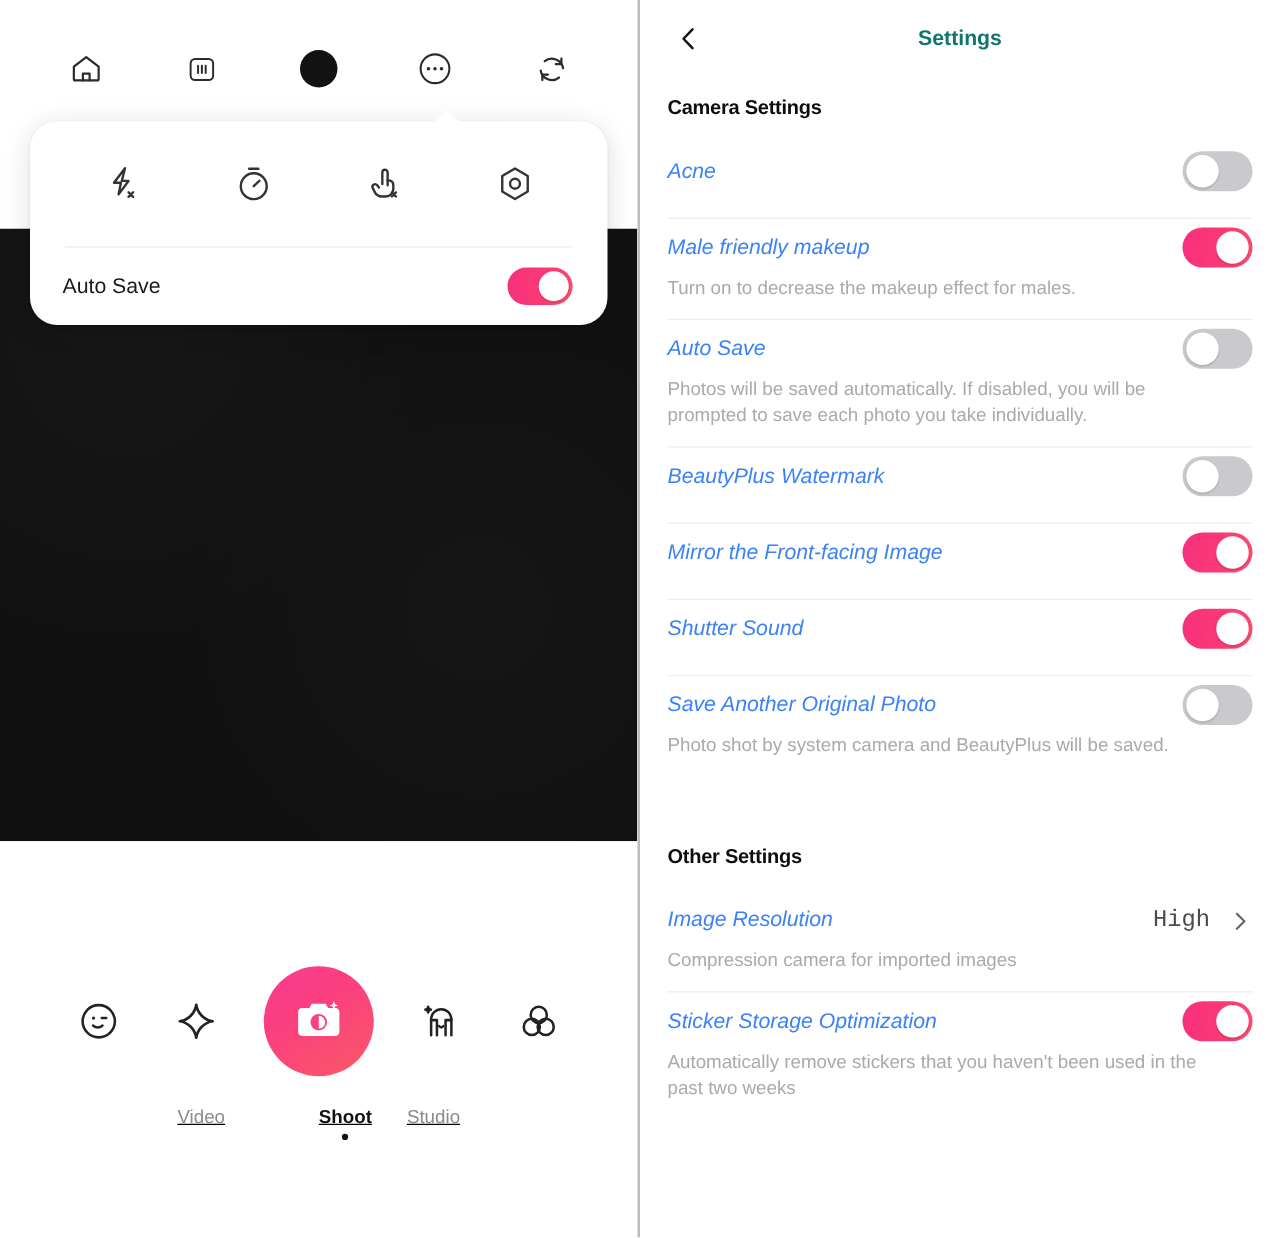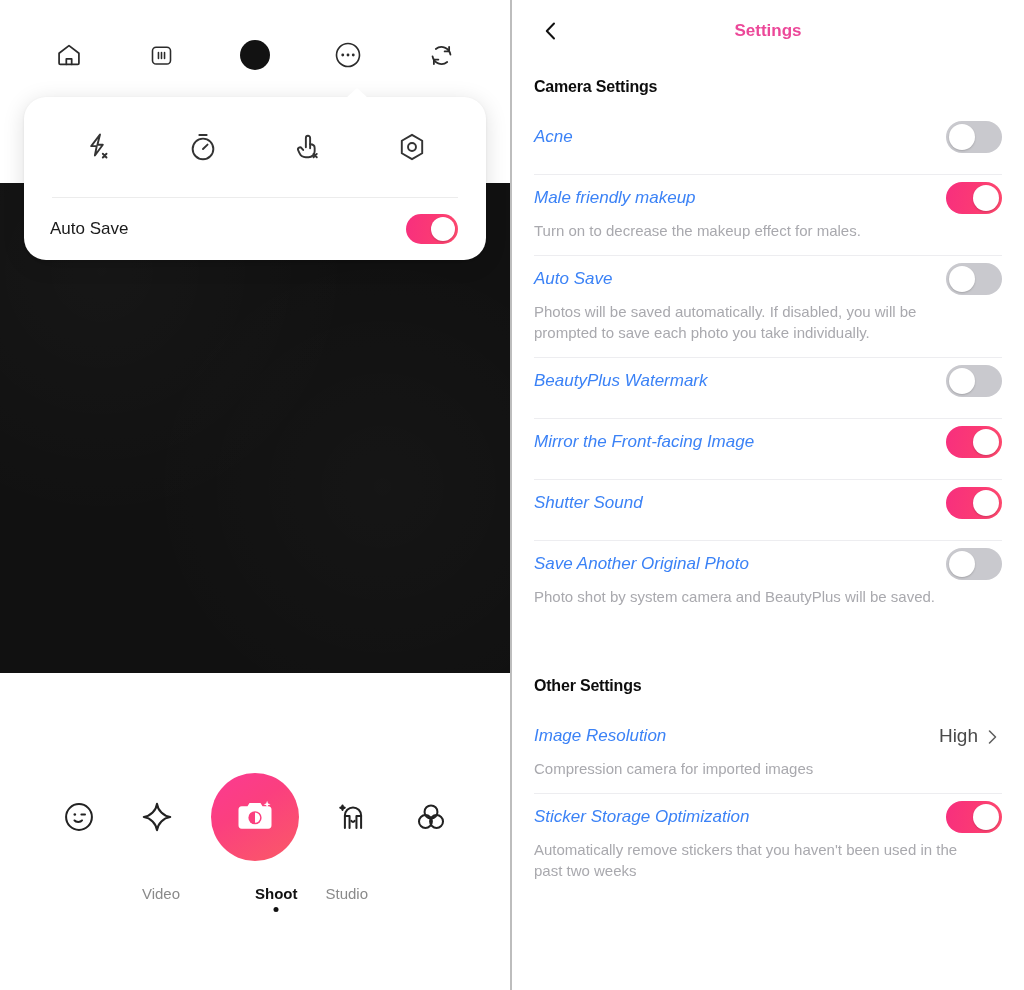--- a/index.html
+++ b/index.html
@@ -113,21 +113,21 @@
     color: #222222;
   }
   .shutter-big {
     width: 88px; height: 88px; border-radius: 50%;
     background: linear-gradient(148deg, #fb3a92 0%, #fb3f7f 40%, #fa5a66 100%);
     display: flex; align-items: center; justify-content: center;
     flex: 0 0 88px;
   }
   .mode-tabs {
     position: absolute; top: 212px; left: 0; width: 510px;
-    display: flex; align-items: flex-start; justify-content: center; gap: 28px;
+    display: flex; align-items: flex-start; justify-content: center; gap: 28px; text-decoration: underline;
   }
   .mode-tab { font-size: 15px; color: #8a8a8a; position: relative; padding-bottom: 10px; }
   .mode-tab.active { color: #111111; font-weight: bold; margin-left: 47px; }
   .mode-tab.active .mode-dot {
     position: absolute; left: 50%; transform: translateX(-50%);
     bottom: 0; width: 5px; height: 5px; border-radius: 50%; background: #111111;
   }
 
   
   .settings-pane {
@@ -140,21 +140,21 @@
   }
   .set-header {
     position: relative; height: 62px;
     display: flex; align-items: center; justify-content: center;
   }
   .set-header .back {
     position: absolute; left: 22px; top: 50%; transform: translateY(-50%);
     width: 34px; height: 34px; display: flex; align-items: center; justify-content: center;
     color: #111111;
   }
-  .set-header .title { font-size: 17px; font-weight: bold; color: #ec4899; }
+  .set-header .title { font-size: 17px; font-weight: bold; color: #0f766e; }
 
   .set-body { padding: 0 22px; }
   .section-title {
     font-size: 16px; font-weight: bold; color: #0d0d0d;
     padding: 16px 0 18px 0;
     letter-spacing: -0.2px;
   }
   .section-title.other { padding-top: 56px; }
 
   .set-row { padding-bottom: 14px; }
@@ -162,21 +162,21 @@
     display: flex; align-items: center; justify-content: space-between;
     min-height: 46px;
   }
   .set-row .row-label { font-size: 17px; color: #3b82f6; font-style: italic; }
   .set-row .row-desc {
     font-size: 15px; color: #a9a9ae; line-height: 1.35;
     margin-top: 0; padding-right: 30px;
   }
   .set-div { height: 1px; background: #ededf0; }
 
-  .row-value-wrap { display: flex; align-items: flex-end; gap: 4px; }
+  .row-value-wrap { display: flex; align-items: flex-end; gap: 14px; font-family: Liberation Mono, monospace; }
   .row-value { font-size: 19px; color: #4a4a4a; }
   .chev { color: #606060; display: flex; align-items: center; }
 </style>
 </head>
 <body>
 
 <div class="screen">
 
   <div class="camera-pane">
 

